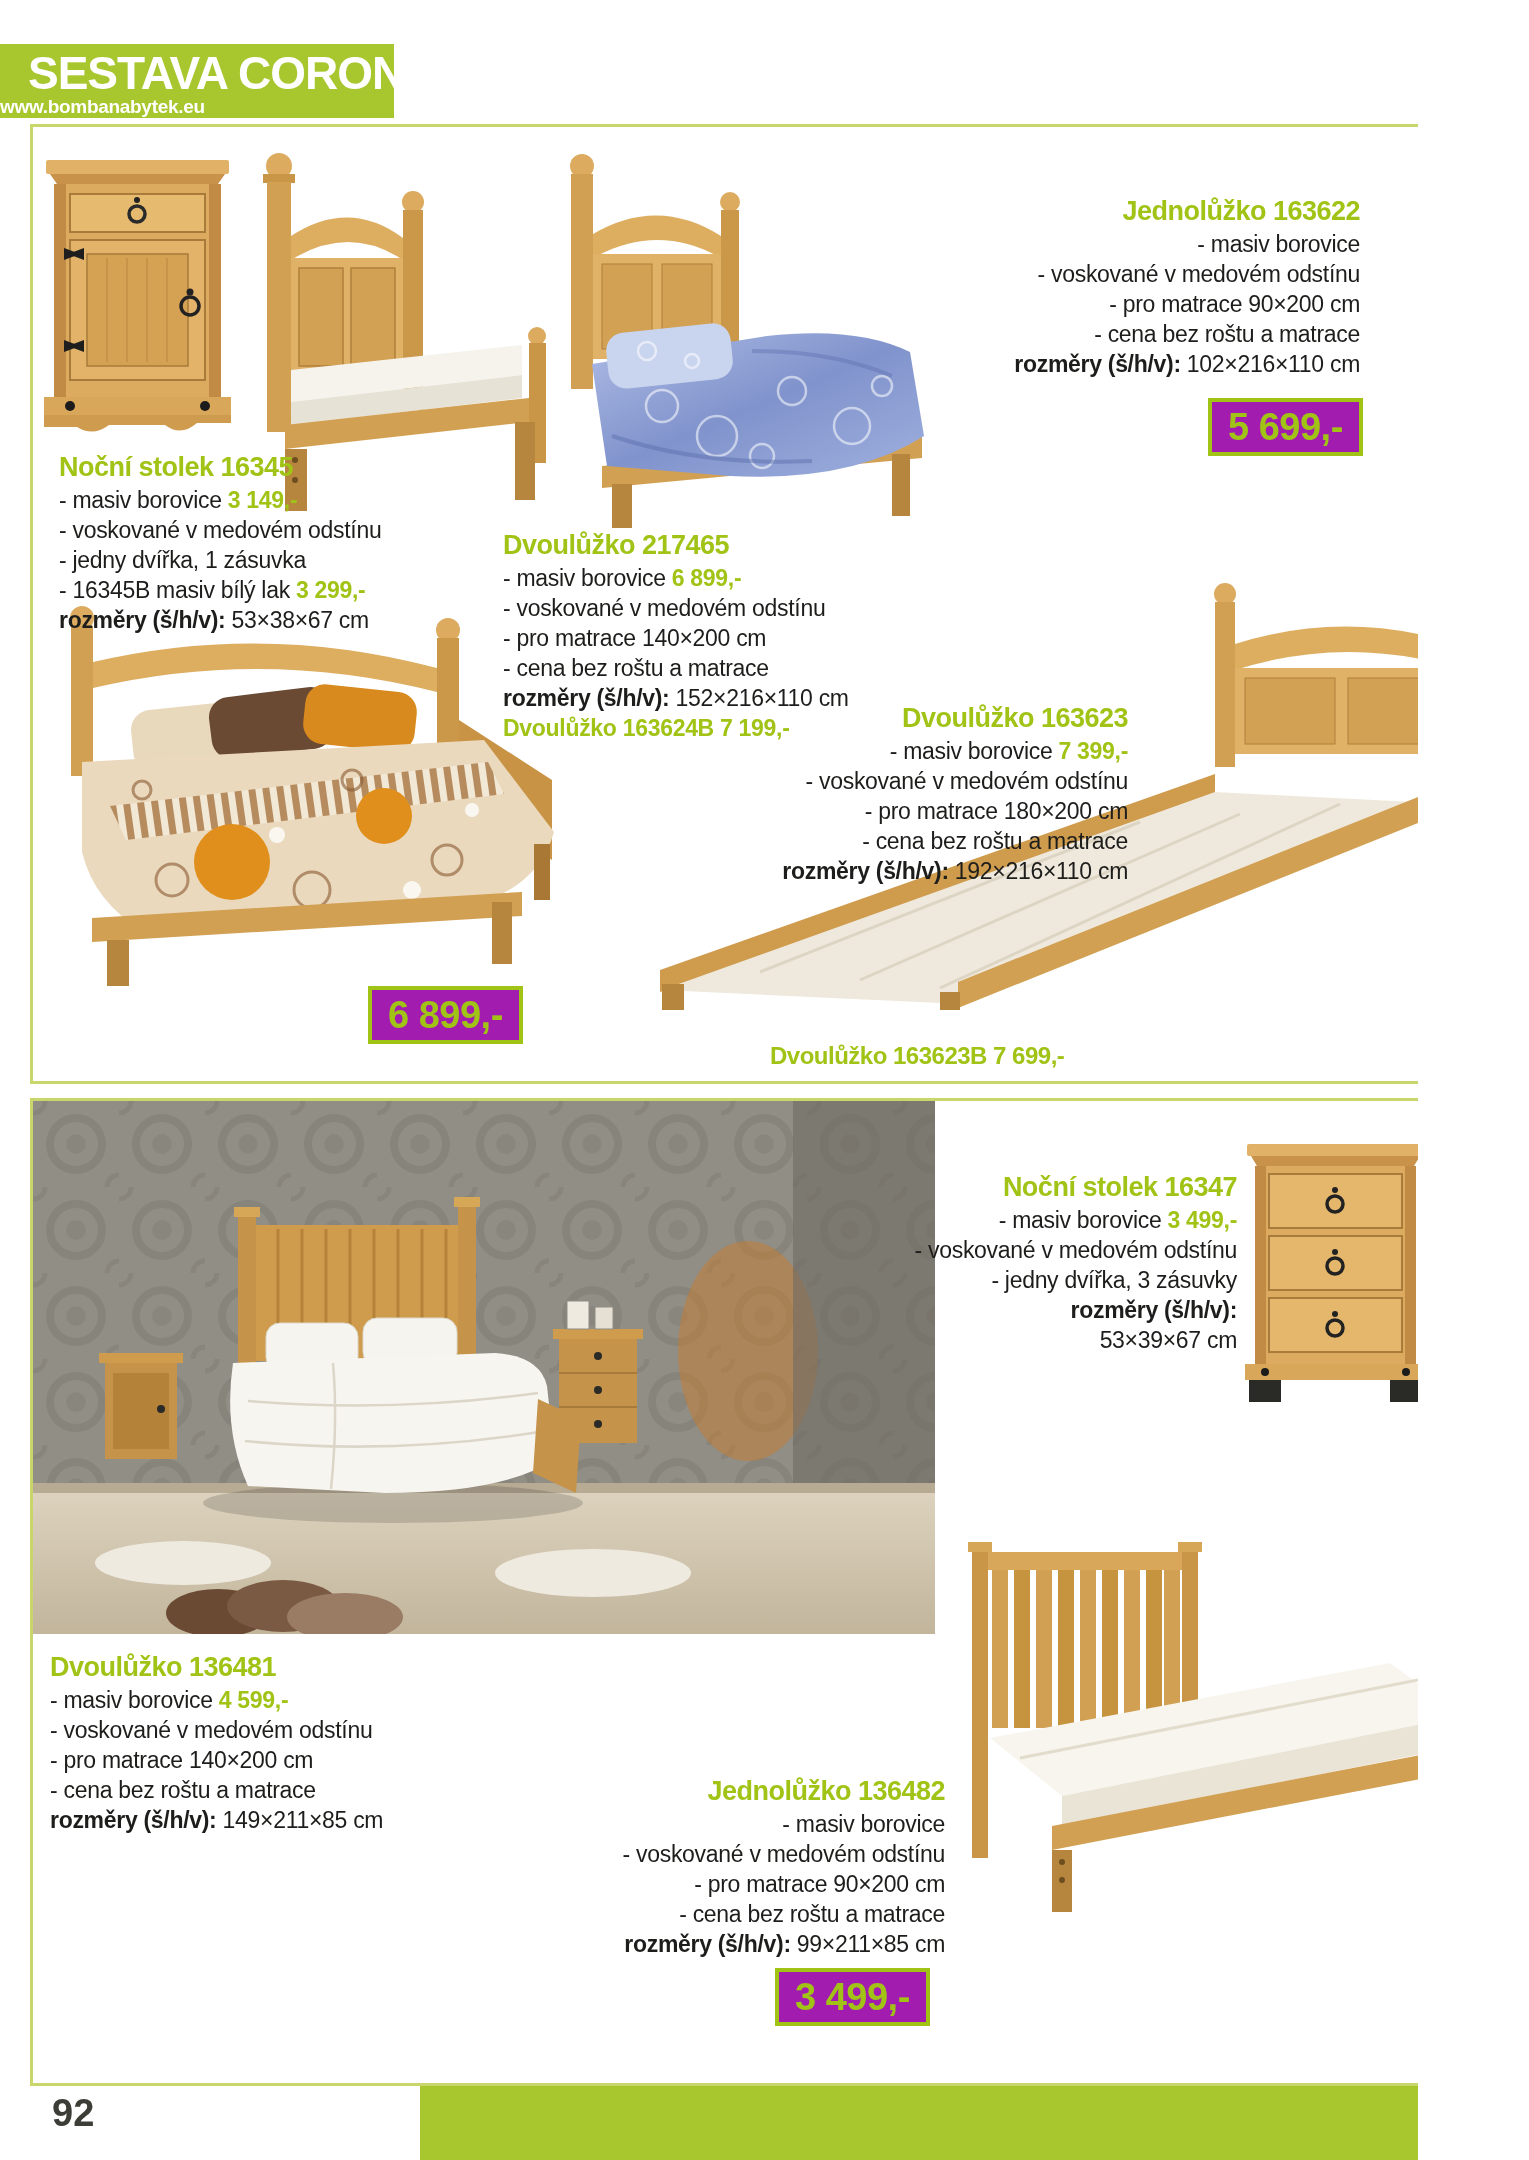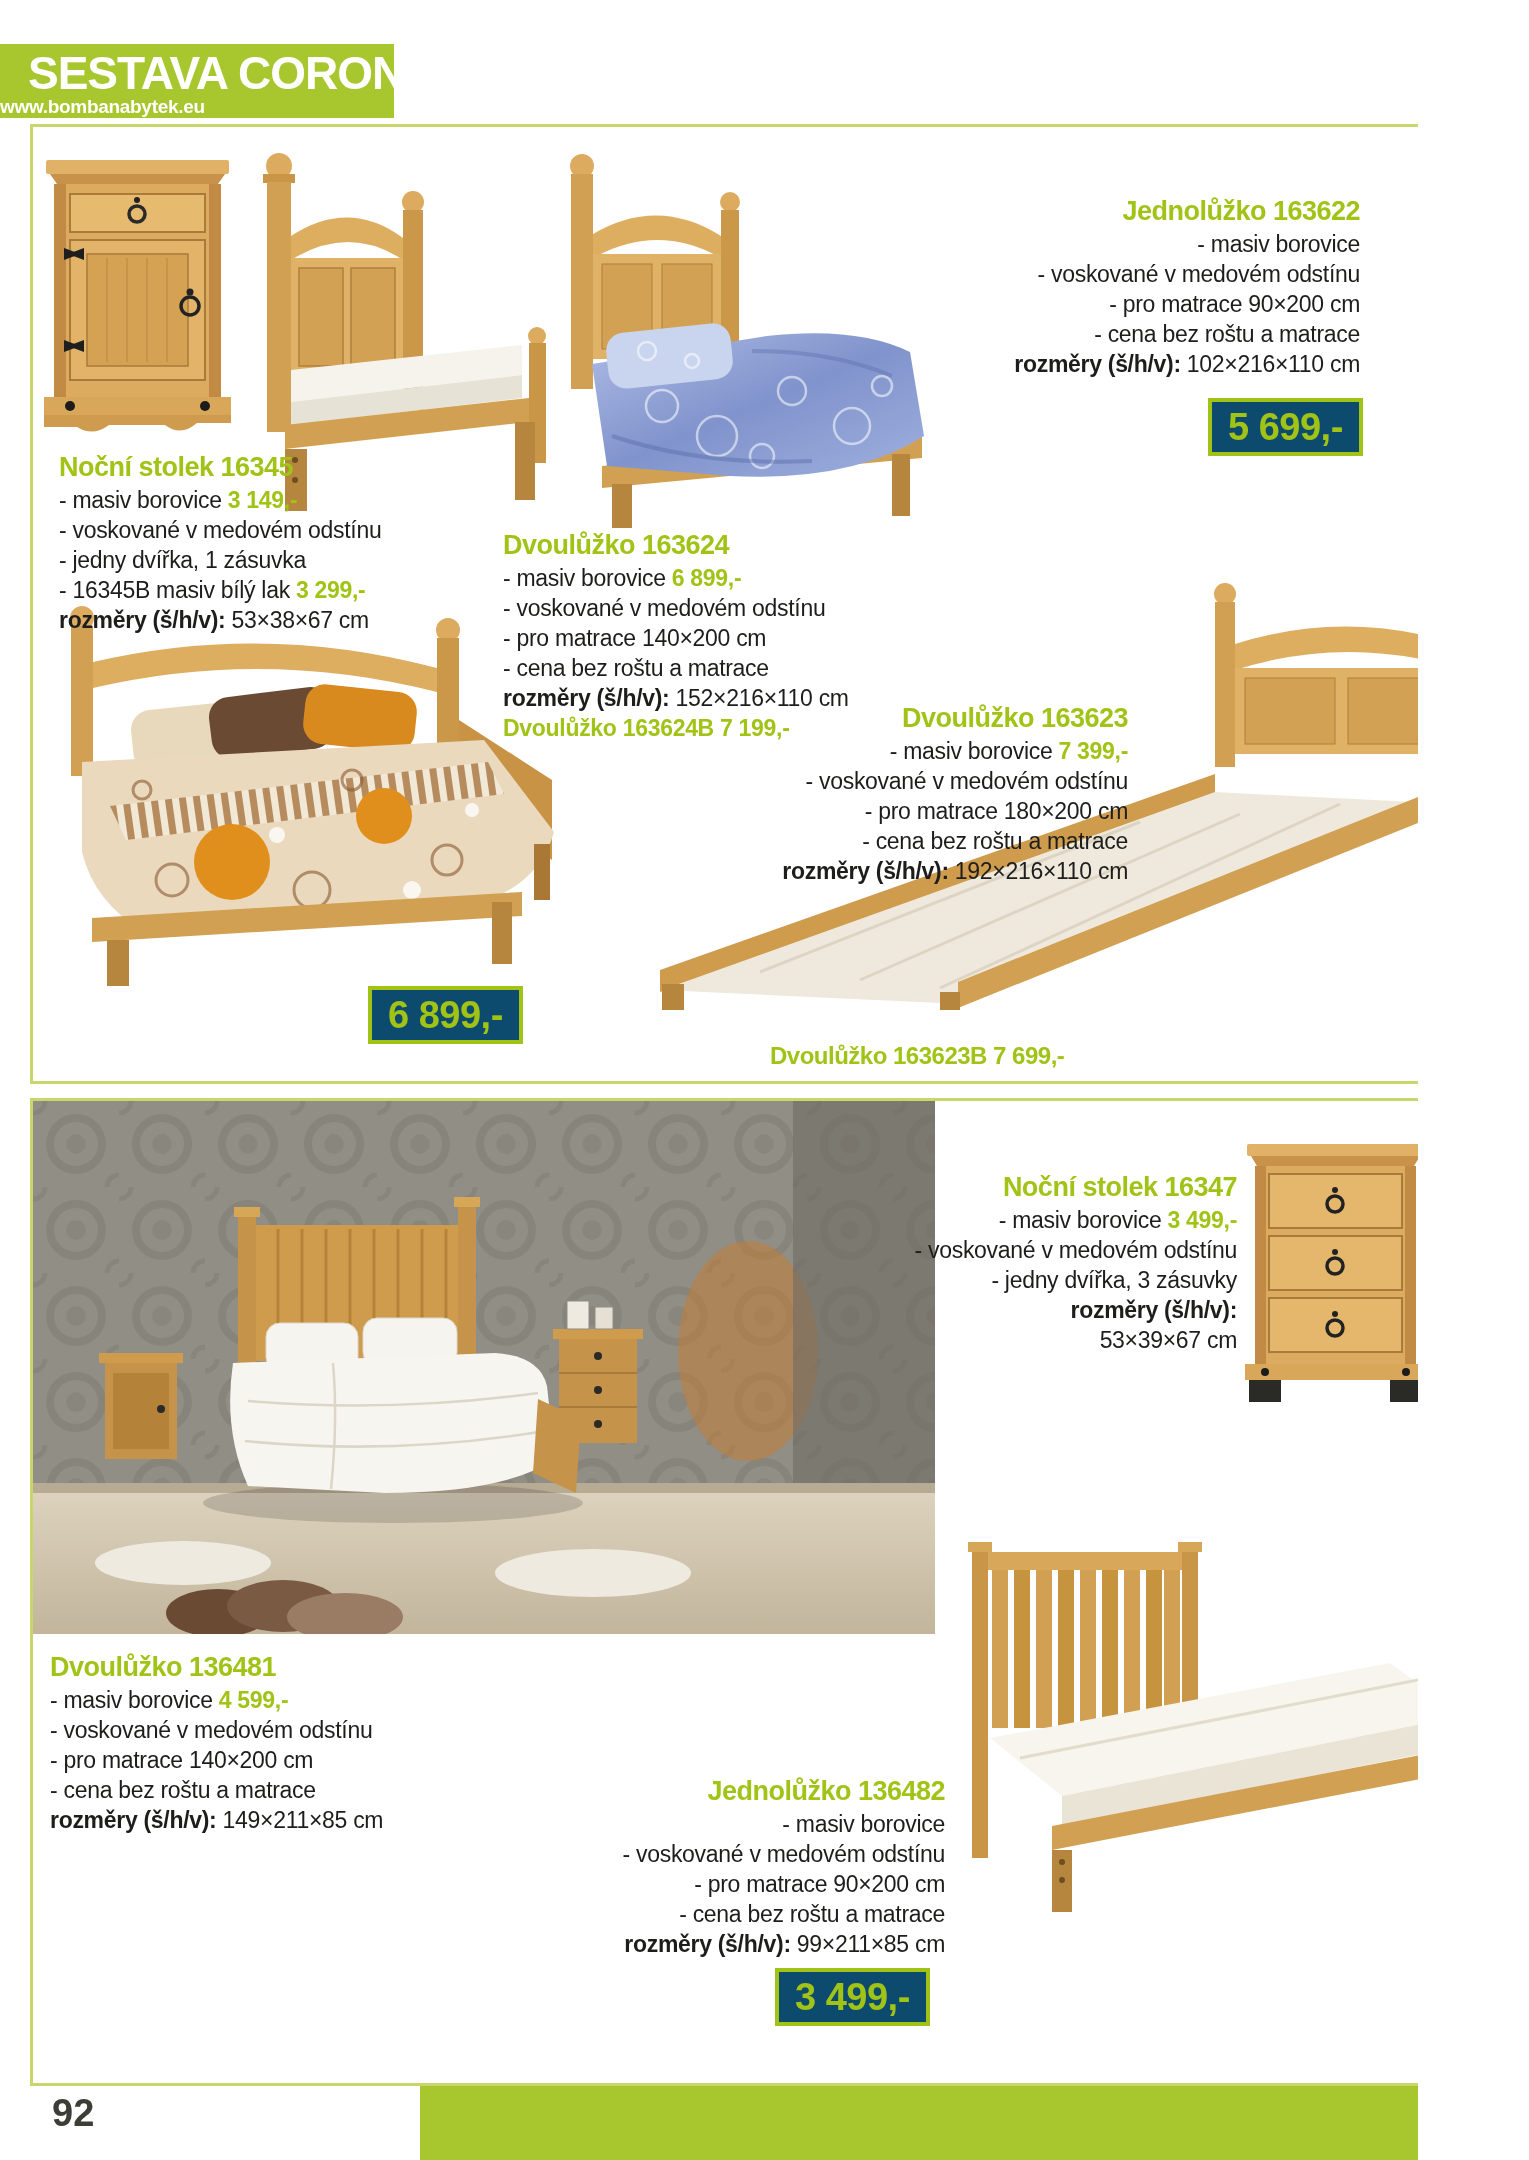--- a/index.html
+++ b/index.html
@@ -14,21 +14,21 @@
   .header-url{color:#fff;font-weight:bold;font-size:19px;letter-spacing:-0.3px;line-height:18px;}
   
   .pbox{position:absolute;border:3px solid var(--border);background:#fff;box-sizing:border-box;z-index:0;}
   
   .tblock{position:absolute;z-index:5;font-size:23px;line-height:30px;letter-spacing:-0.3px;}
   .tblock h3{margin:0 0 3px 0;font-size:27px;line-height:30px;color:var(--green);font-weight:bold;letter-spacing:-0.5px;}
   .tblock .ln{white-space:nowrap;}
   .tblock.ra{text-align:right;}
   .grn{color:var(--green);font-weight:bold;}
   .b{font-weight:bold;}
-  .pricebox{position:absolute;z-index:6;border:4px solid var(--green);background:#0c4a6e;color:var(--green);
+  .pricebox{position:absolute;z-index:6;border:4px solid var(--green);background:#a21caf;color:var(--green);
             font-weight:bold;font-size:38px;line-height:44px;padding:3px 16px;letter-spacing:-0.5px;}
   .gnote{position:absolute;z-index:6;color:var(--green);font-weight:bold;font-size:24px;letter-spacing:-0.5px;}
   .pimg{position:absolute;z-index:1;}
   
   .footer-bar{position:absolute;left:420px;top:2086px;width:1109px;height:74px;background:var(--headerbg);z-index:3;}
   .page-number{position:absolute;left:52px;top:2092px;font-size:38px;font-weight:bold;color:var(--footer_text);z-index:4;}
 </style>
 </head>
 <body>
 
@@ -306,21 +306,21 @@
     <div>
         <div class="ln"><span>- masiv borovice </span><span class="grn">3 149,-</span></div>
         <div class="ln"><span>- voskované v medovém odstínu</span></div>
         <div class="ln"><span>- jedny dvířka, 1 zásuvka</span></div>
         <div class="ln"><span>- 16345B masiv bílý lak </span><span class="grn">3 299,-</span></div>
         <div class="ln"><span class="b">rozměry (š/h/v):</span><span> 53×38×67 cm</span></div>
       </div>
   </div>
 
   <div class="tblock" style="left:503px;top:530px;">
-    <h3>Dvoulůžko 163624</h3>
+    <h3>Dvoulůžko 217465</h3>
     <div>
         <div class="ln"><span>- masiv borovice </span><span class="grn">6 899,-</span></div>
         <div class="ln"><span>- voskované v medovém odstínu</span></div>
         <div class="ln"><span>- pro matrace 140×200 cm</span></div>
         <div class="ln"><span>- cena bez roštu a matrace</span></div>
         <div class="ln"><span class="b">rozměry (š/h/v):</span><span> 152×216×110 cm</span></div>
         <div class="ln"><span class="grn b">Dvoulůžko 163624B 7 199,-</span></div>
       </div>
   </div>
 

